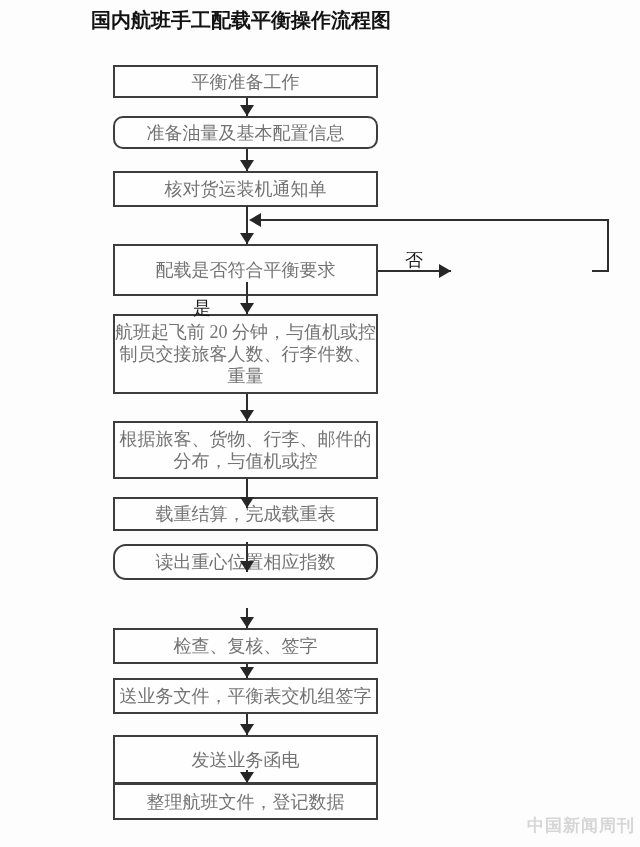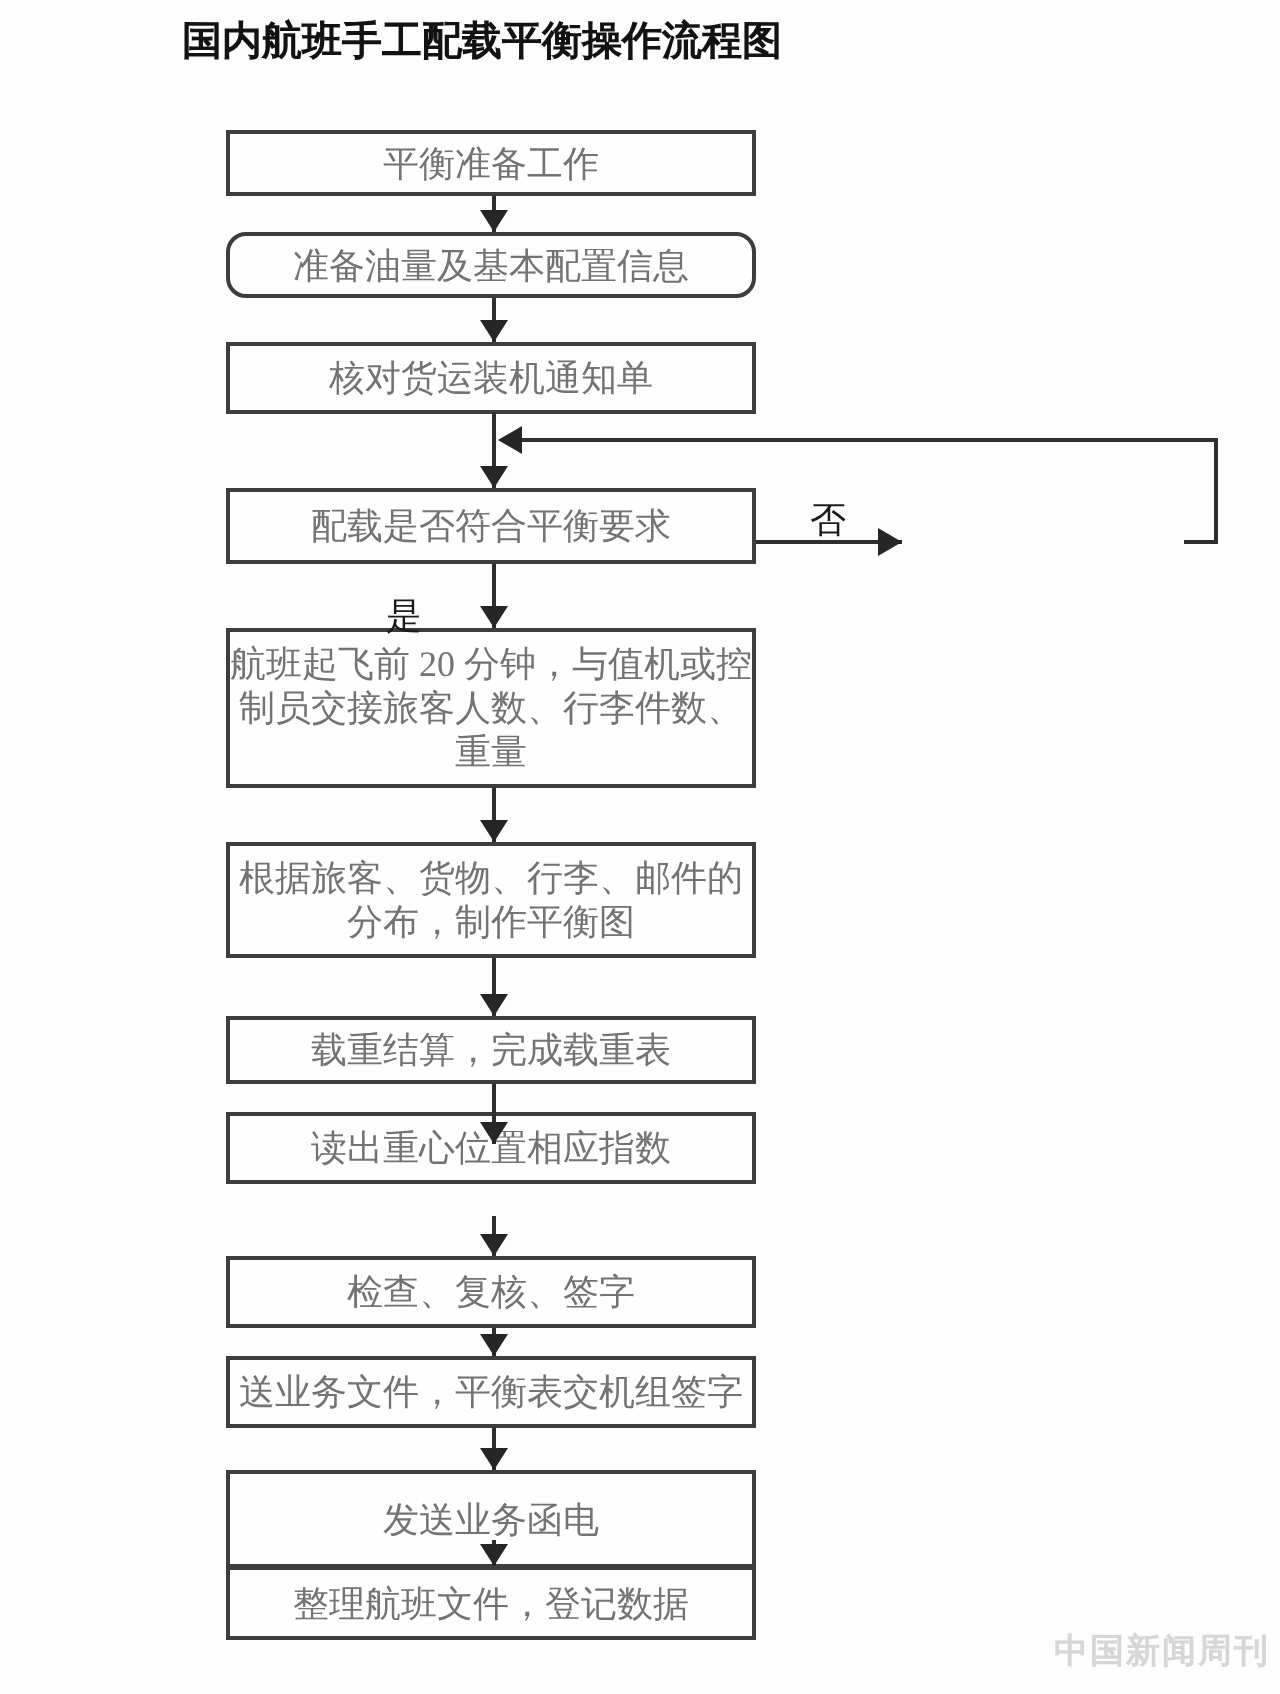--- a/index.html
+++ b/index.html
@@ -90,28 +90,28 @@
 </head>
 <body>
 
 <div id="canvas">
 
   <div class="title">国内航班手工配载平衡操作流程图</div>
 
   <div class="node main-node" style="top:65px;  height:33px;">平衡准备工作</div>
   <div class="node main-node" style="top:116px; height:33px;border-radius:10px;">准备油量及基本配置信息</div>
   <div class="node main-node" style="top:171px; height:36px;">核对货运装机通知单</div>
-  <div class="node main-node" style="top:244px; height:38px;">配载是否符合平衡要求</div>
+  <div class="node main-node" style="top:244px; height:52px;">配载是否符合平衡要求</div>
   <div class="node main-node" style="top:314px; height:80px;">航班起飞前 20 分钟，与值机或控
 制员交接旅客人数、行李件数、
 重量</div>
   <div class="node main-node" style="top:421px; height:58px;">根据旅客、货物、行李、邮件的
-分布，制作平衡图</div>
-  <div class="node main-node" style="top:508px; height:34px;">载重结算，完成载重表</div>
-  <div class="node main-node" style="top:556px; height:36px;">读出重心位置相应指数</div>
+分布，与值机或控</div>
+  <div class="node main-node" style="top:497px; height:34px;">载重结算，完成载重表</div>
+  <div class="node main-node" style="top:544px; height:36px;border-radius:13px;">读出重心位置相应指数</div>
   <div class="node main-node" style="top:628px; height:36px;">检查、复核、签字</div>
   <div class="node main-node" style="top:678px; height:36px;">送业务文件，平衡表交机组签字</div>
   <div class="node main-node" style="top:735px; height:49px;">发送业务函电</div>
   <div class="node main-node" style="top:783px; height:37px;">整理航班文件，登记数据</div>
 
 
   <div class="vline" style="left:246px; top:98px;  height:18px;"></div>
   <div class="vline" style="left:246px; top:149px; height:22px;"></div>
   <div class="vline" style="left:246px; top:206px; height:38px;"></div>
   <div class="vline" style="left:246px; top:282px; height:32px;"></div>

